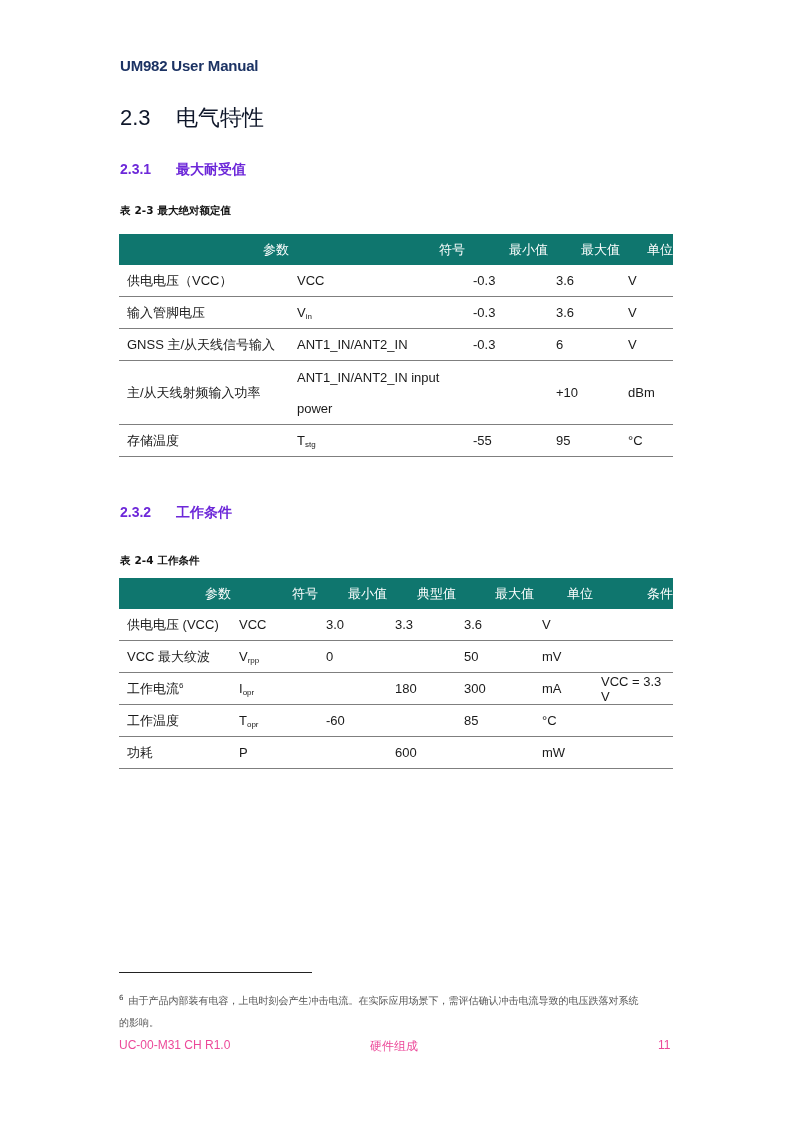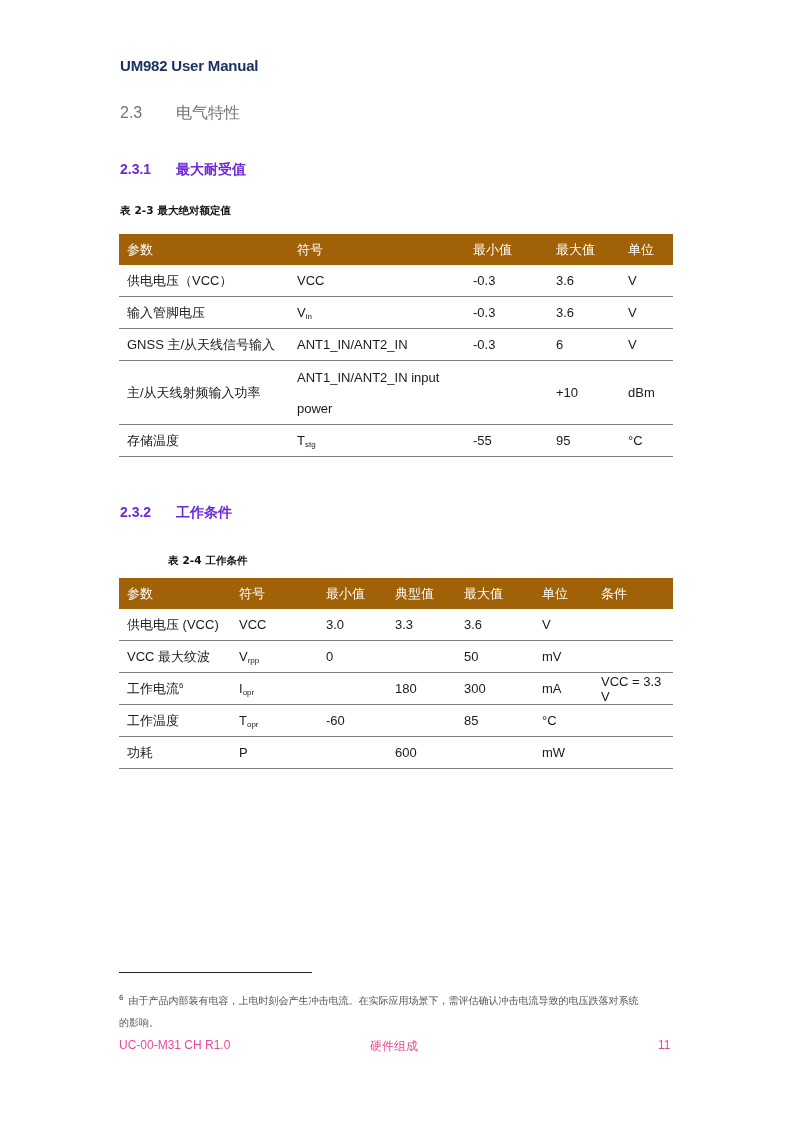--- a/index.html
+++ b/index.html
@@ -1,31 +1,31 @@
 <!DOCTYPE html>
 <html><head>
 <meta charset="utf-8">
 <style>
   html, body { margin: 0; padding: 0; background: #ffffff; }
   body { width: 793px; height: 1122px; position: relative; overflow: hidden;
          font-family: "DejaVu Sans", "Liberation Sans", sans-serif; color: #1a1a1a; }
   .abs { position: absolute; }
   .running-header { left: 120px; top: 57px; font-size: 15px; font-weight: bold; color: #1b3263;
                     font-family: "Liberation Sans", "DejaVu Sans", sans-serif; letter-spacing: -0.2px; }
-  .h2 { left: 120px; top: 103px; font-size: 16px; color: #737373; }
+  .h2 { left: 120px; top: 103px; font-size: 22px; color: #0f172a; }
   .h2 .num { display: inline-block; width: 56px; font-family: "Liberation Sans", sans-serif; }
   .h3 { font-size: 14px; color: #6d28d9; left: 120px; }
   .h3 .num { display: inline-block; width: 56px; font-family: "Liberation Sans", sans-serif; font-weight: bold; }
   .h3 .txt { font-weight: bold; }
   .caption { left: 120px; font-size: 10.5px; font-weight: bold; color: #111; }
   .caption .num { margin: 0 4px; }
 
   table.spec { position: absolute; left: 119px; width: 554px; border-collapse: collapse;
                font-size: 13px; font-family: "Liberation Sans", "DejaVu Sans", sans-serif; }
-  table.spec th { background: #a16207; color: #ffffff; font-weight: normal; text-align: left;
+  table.spec th { background: #0f766e; color: #ffffff; font-weight: normal; text-align: right;
                   height: 31px; padding: 0 0 0 8px; font-size: 13px; margin-left: 37px; }
   table.spec td { height: 31px; border-bottom: 1.2px solid #7f7f7f; padding: 0 0 0 8px; color: #1a1a1a;
                   vertical-align: middle; }
   table.spec td.tall { height: 63px; }
   table.spec td .wrap { line-height: 31px; }
   sub { font-size: 8px; vertical-align: -2px; }
   sup { font-size: 8px; vertical-align: 5px; }
 
   .fn-rule { left: 119px; top: 972px; width: 193px; height: 1px; background: #222; }
   .footnote { left: 119px; top: 987px; width: 560px; font-size: 10px; line-height: 22px; color: #555; }
@@ -105,21 +105,21 @@
       <td>95</td>
       <td>°C</td>
     </tr>
   </tbody>
 </table>
 
 <div class="abs h3" style="top:504px;">
   <span class="num">2.3.2</span><span class="txt">工作条件</span>
 </div>
 
-<div class="abs caption" style="top:554px;margin-left:48px;">
+<div class="abs caption" style="top:554px;">
   <span>表</span><span class="num">2-4</span><span>工作条件</span>
 </div>
 
 <table class="spec" style="top:578px;">
   <colgroup>
     <col style="width:112px">
       <col style="width:87px">
       <col style="width:69px">
       <col style="width:69px">
       <col style="width:78px">

